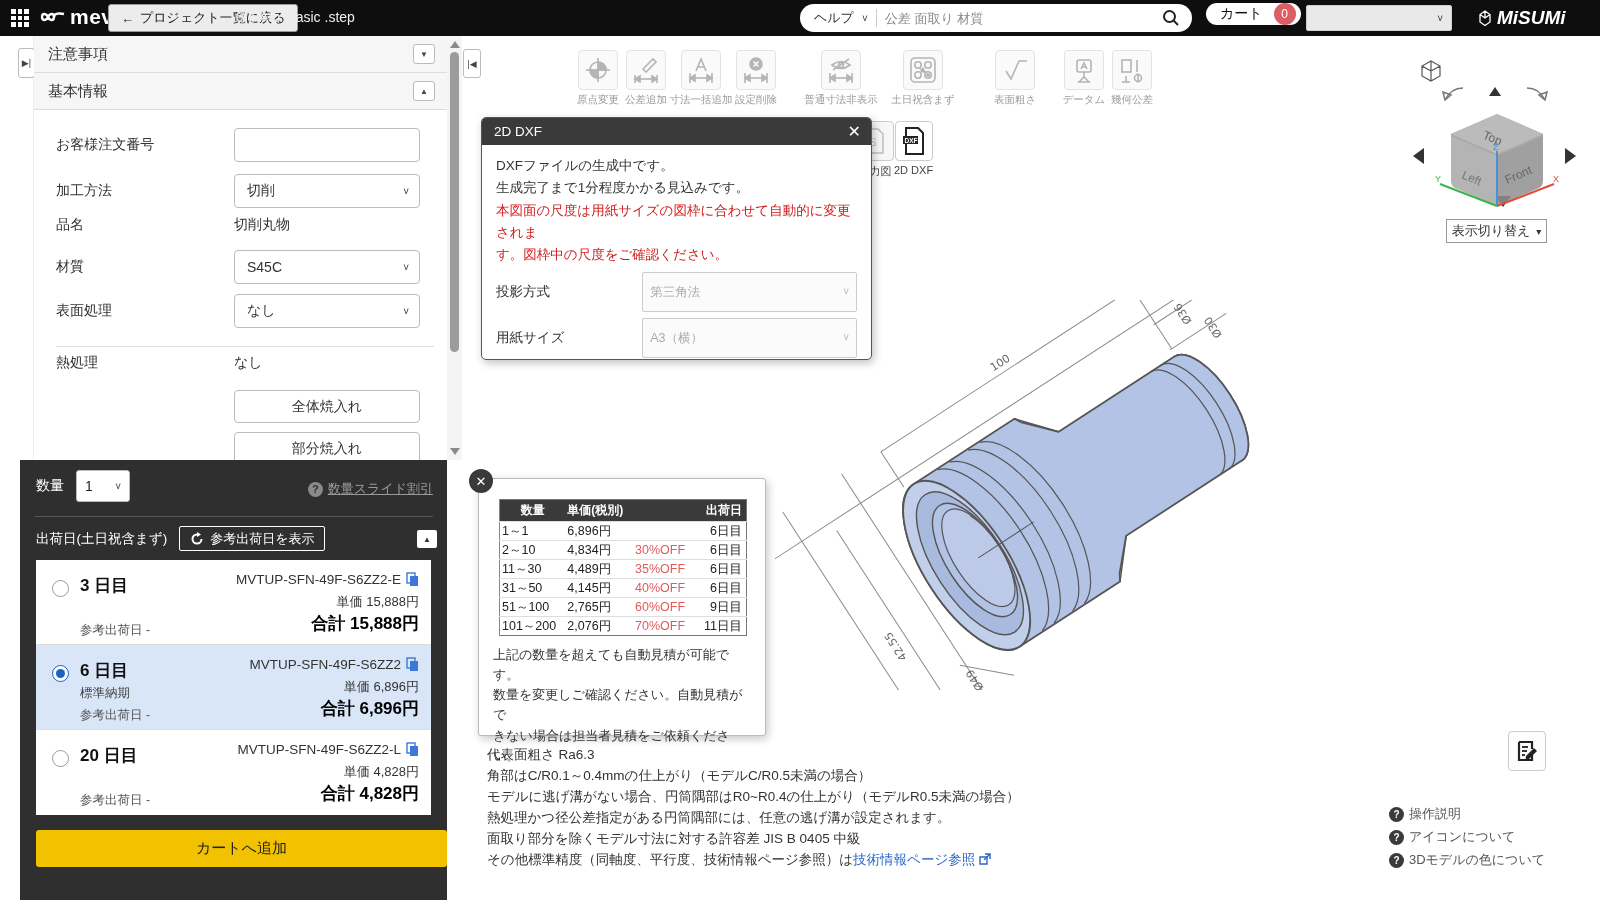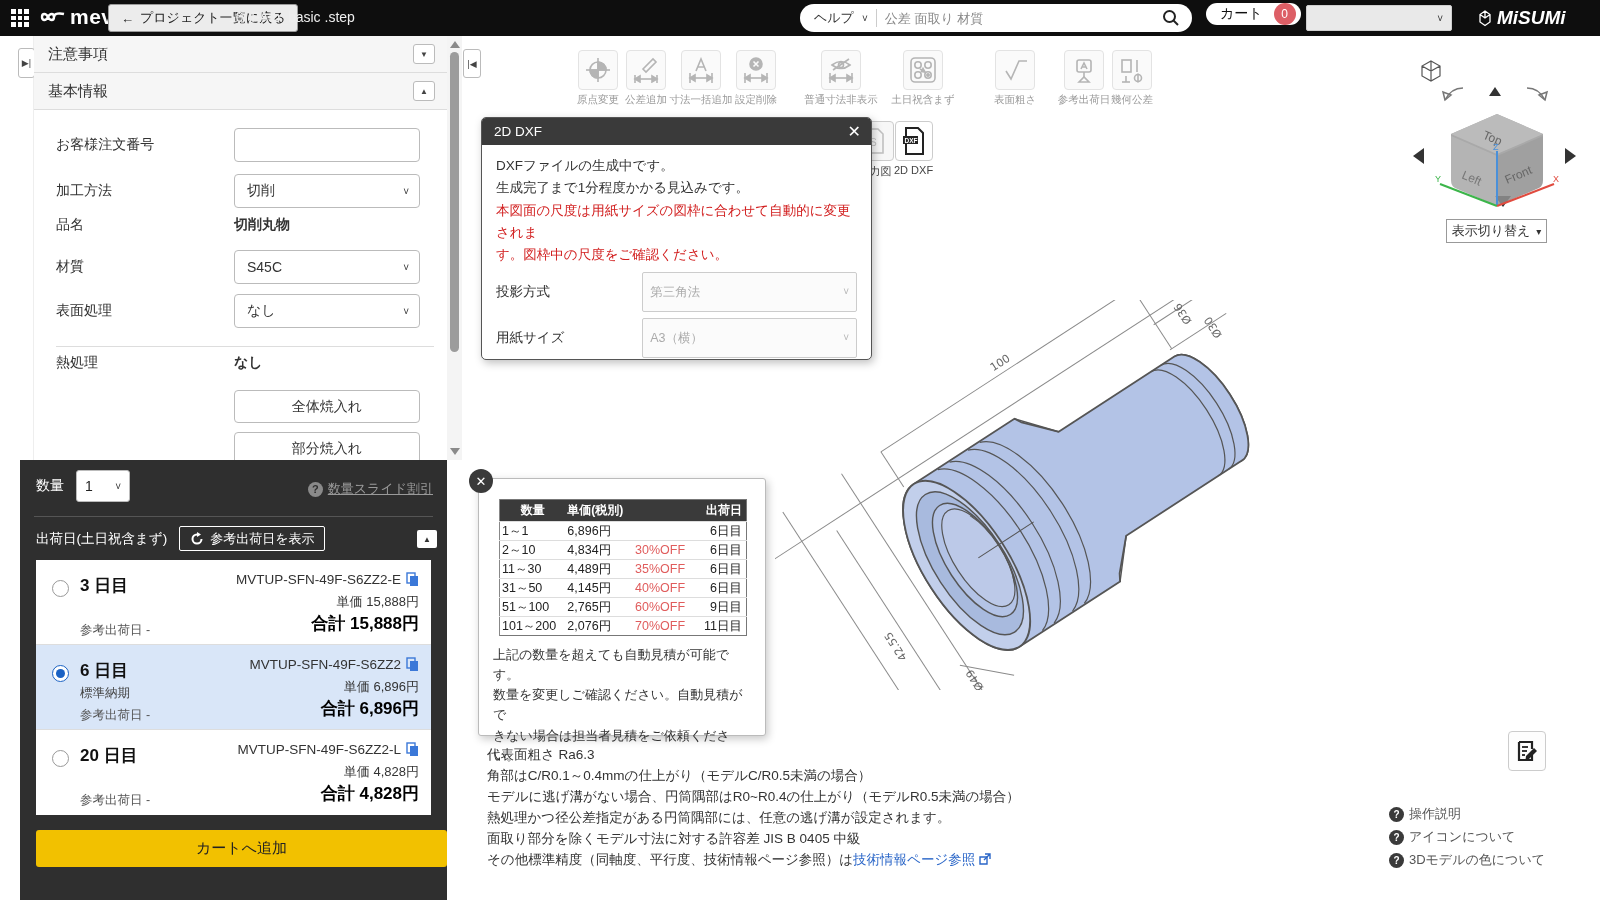--- a/index.html
+++ b/index.html
@@ -37,21 +37,21 @@
   .sec-head { height:37px; background:#f6f6f6; border-bottom:1px solid #ddd; display:flex; align-items:center;
     justify-content:space-between; padding:0 12px 0 14px; font-size:15px; color:#333; }
   .sec-toggle { width:22px; height:20px; background:#fff; border:1px solid #bbb; border-radius:3px; font-size:8px; color:#444;
     display:flex; align-items:center; justify-content:center; cursor:pointer; }
   .frm-row { position:absolute; left:0; width:413px; display:flex; align-items:center; }
   .frm-label { width:200px; padding-left:22px; font-size:14px; color:#333; }
   .frm-input { width:186px; height:34px; border:1px solid #bbb; border-radius:4px; background:#fff; }
   .frm-select { width:186px; height:34px; border:1px solid #bbb; border-radius:4px; background:#fff; font-size:14px;
     display:flex; align-items:center; justify-content:space-between; padding:0 10px 0 12px; cursor:pointer; }
   .chev { font-size:10px; color:#333; }
-  .frm-static { font-size:14px; color:#333;font-weight:bold; }
+  .frm-static { font-size:14px; color:#333; }
   .heat-btn { width:186px; height:33px; border:1px solid #bbb; border-radius:4px; background:#fff; font-size:14px; color:#333;
     display:flex; align-items:center; justify-content:center; cursor:pointer; }
 
   
   #panel-scroll { position:absolute; left:447px; top:36px; width:15px; height:424px; background:#f4f4f4; }
   .sb-arrow { position:absolute; left:3px; width:0; height:0; border-left:5px solid transparent; border-right:5px solid transparent; }
   .sb-thumb { position:absolute; left:3px; top:16px; width:9px; height:300px; background:#9c9c9c; border-radius:5px; }
 
   
   #qty-panel { position:absolute; left:20px; top:460px; width:427px; height:440px; background:#2f2f2f; color:#fff; z-index:20; }
@@ -446,21 +446,21 @@
     </div>
     <div class="tool gap3">
       <div class="box">
           <svg width="26" height="26" viewBox="0 0 26 26">
         <rect x="6" y="3" width="14" height="12" rx="2"></rect>
             <path d="M10 12 L13 6 L16 12 M11 10 L15 10"></path>
         <line x1="13" y1="15" x2="13" y2="21"></line>
             <path d="M8 25 L13 20 L18 25 Z"></path>
       </svg>
         </div>
-      <div class="lbl">参考出荷日</div>
+      <div class="lbl">データム</div>
     </div>
     <div class="tool">
       <div class="box">
           <svg width="26" height="26" viewBox="0 0 26 26">
         <rect x="3" y="3" width="9" height="12"></rect>
             <line x1="18" y1="3" x2="18" y2="15"></line>
         <line x1="7" y1="19" x2="7" y2="25"></line>
             <line x1="3" y1="25" x2="11" y2="25"></line>
         <circle cx="19" cy="21" r="3.5"></circle>
             <line x1="19" y1="16.5" x2="19" y2="25.5"></line>

